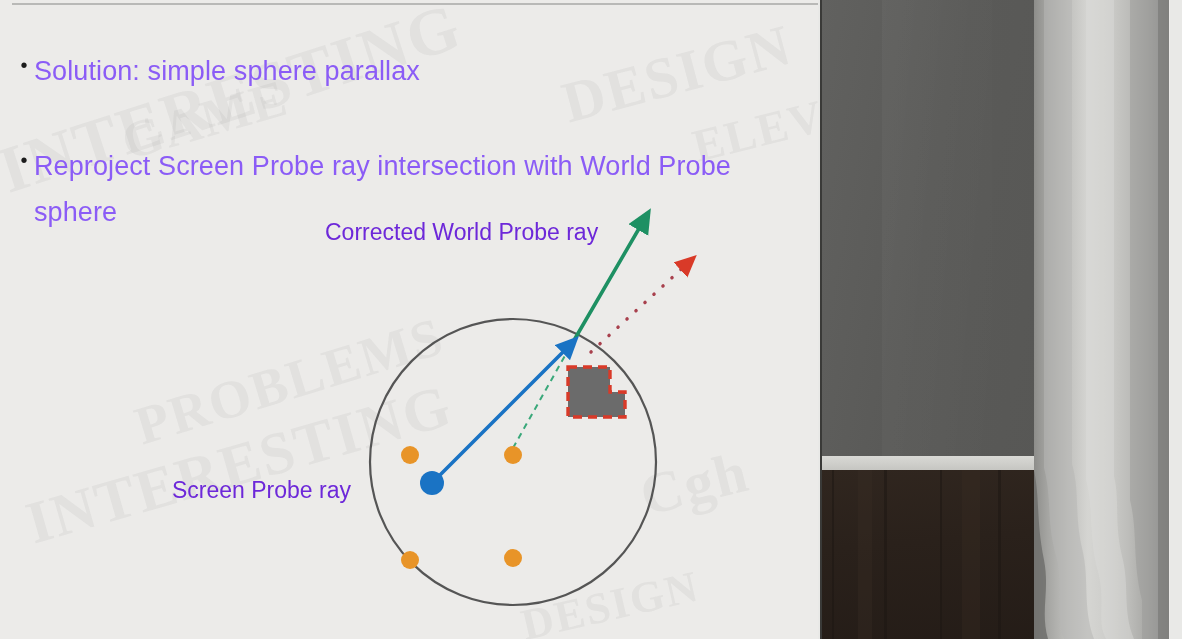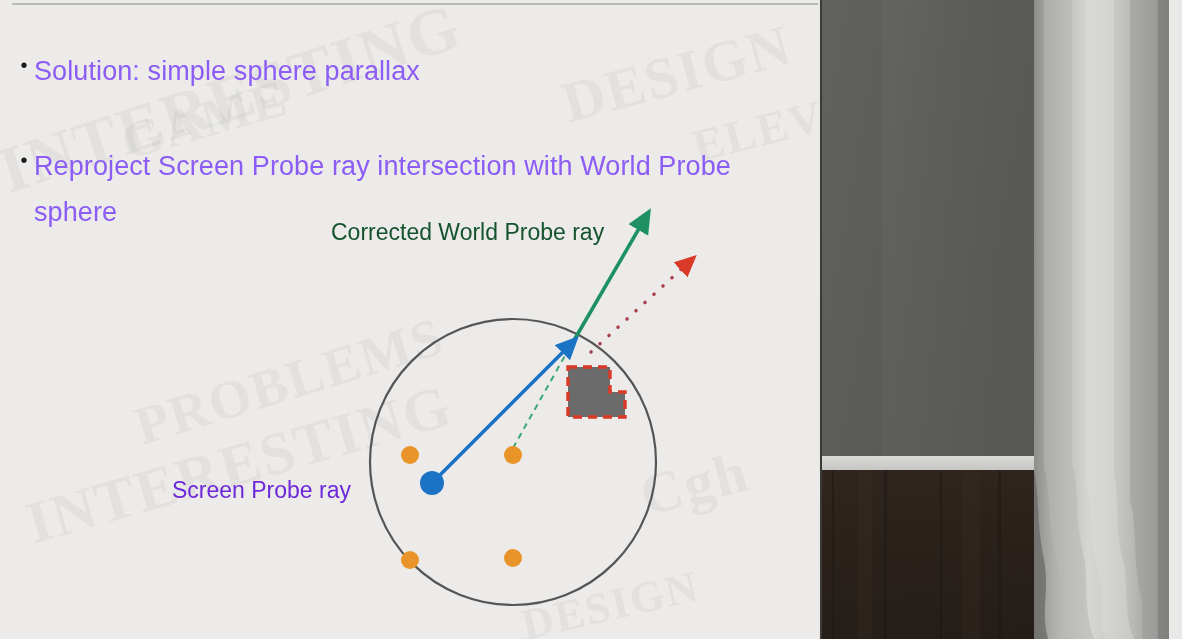--- a/index.html
+++ b/index.html
@@ -46,21 +46,21 @@
     color:#8b5cf6;font-size:27px;line-height:46px;font-weight:400;
     letter-spacing:0.1px;max-width:730px;
   }
   #bullet-0{left:14px;top:48px;}
   #bullet-1{left:14px;top:143px;}
 
   
   #diagram{position:absolute;left:0;top:0;width:818px;height:639px;}
 
   .diagram-label{position:absolute;font-size:23px;font-weight:400;white-space:nowrap;}
-  #label-corrected{left:325px;top:219px;color:#14532d;margin-left:6px;}
+  #label-corrected{left:325px;top:219px;color:#6d28d9;}
   #label-screen{left:172px;top:477px;color:#6d28d9;}
 
   
   #video{
     position:absolute;left:818px;top:0;width:364px;height:639px;
     background:#e9e9e7;overflow:hidden;
   }
   #video-inner{
     position:absolute;left:2px;top:0;width:350px;height:639px;overflow:hidden;
     background:#5d5d5b;

